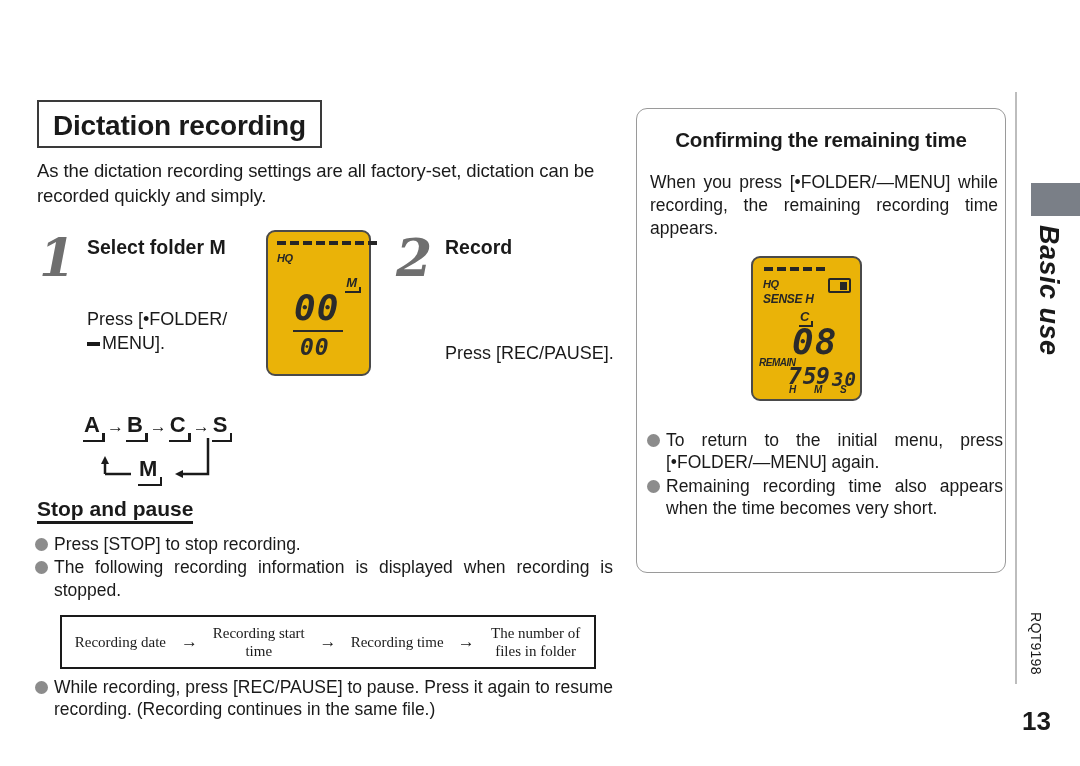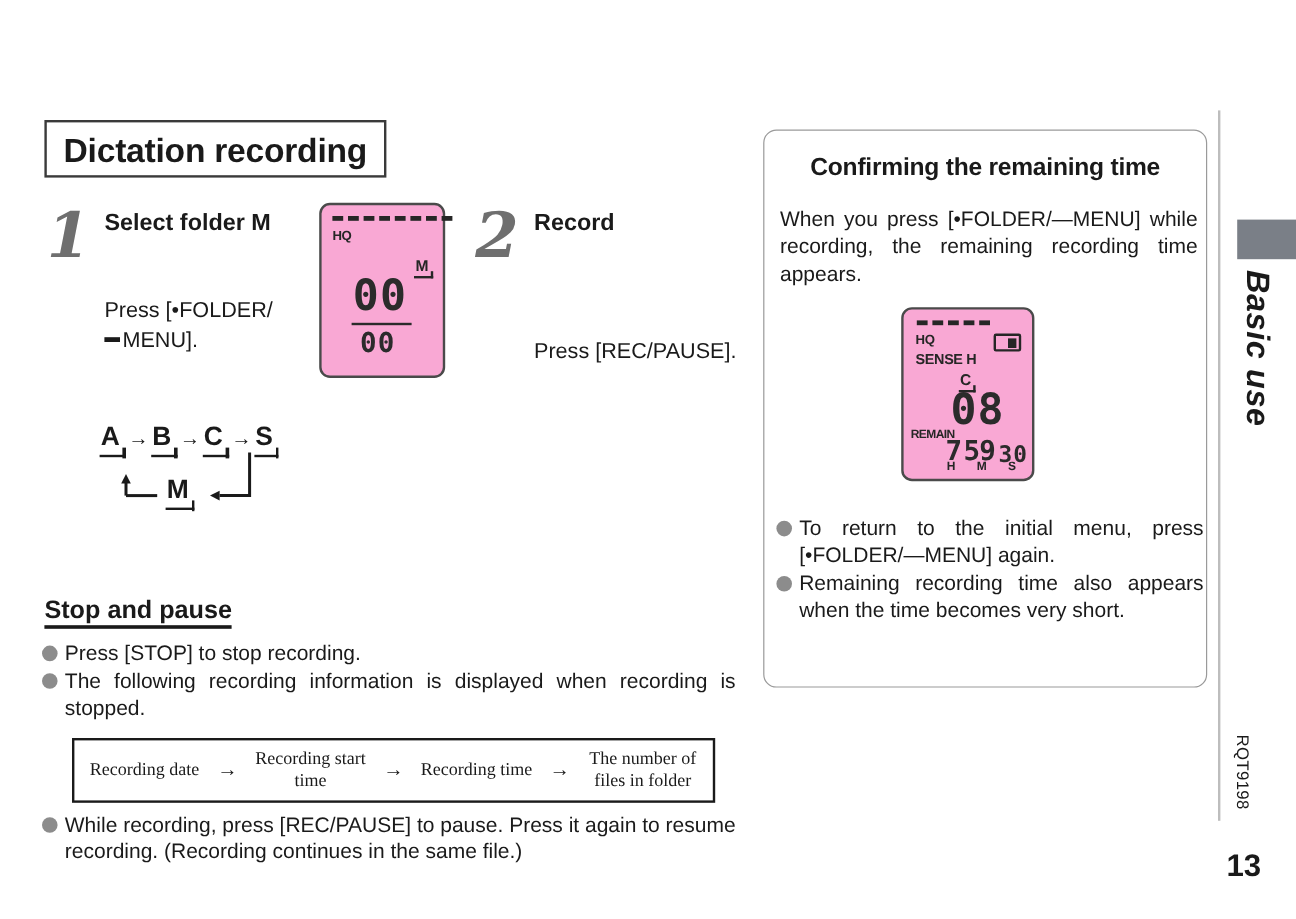--- a/index.html
+++ b/index.html
@@ -136,23 +136,24 @@
   .loop-svg {
     position: absolute;
     left: 0;
     top: 0;
     overflow: visible;
   }
 
   
   .lcd {
     position: absolute;
-    background: #f9a8d4;
+    background: #eab308;
     border: 2px solid #4a4a4a;
     border-radius: 9px;
+    font-style: italic;
   }
   .lcd-1 {
     left: 229px;
     top: 1px;
     width: 101px;
     height: 142px;
   }
   .lcd-dashes {
     position: absolute;
     display: flex;
@@ -427,20 +428,21 @@
 </style>
 </head>
 <body>
 
 <div class="page">
 
   <div class="left-col">
 
     <div class="title-box">Dictation recording</div>
 
+    <div class="intro">As the dictation recording settings are all factory-set, dictation can be recorded quickly and simply.</div>
 
     <div class="steps">
 
       <div class="step-num step1-num">1</div>
       <div class="step-head step1-head">Select folder M</div>
 
       <div class="step-body step1-body1">
         <span>Press [•FOLDER/</span><br>
         <span class="minus-glyph"></span><span>MENU].</span>
       </div>

